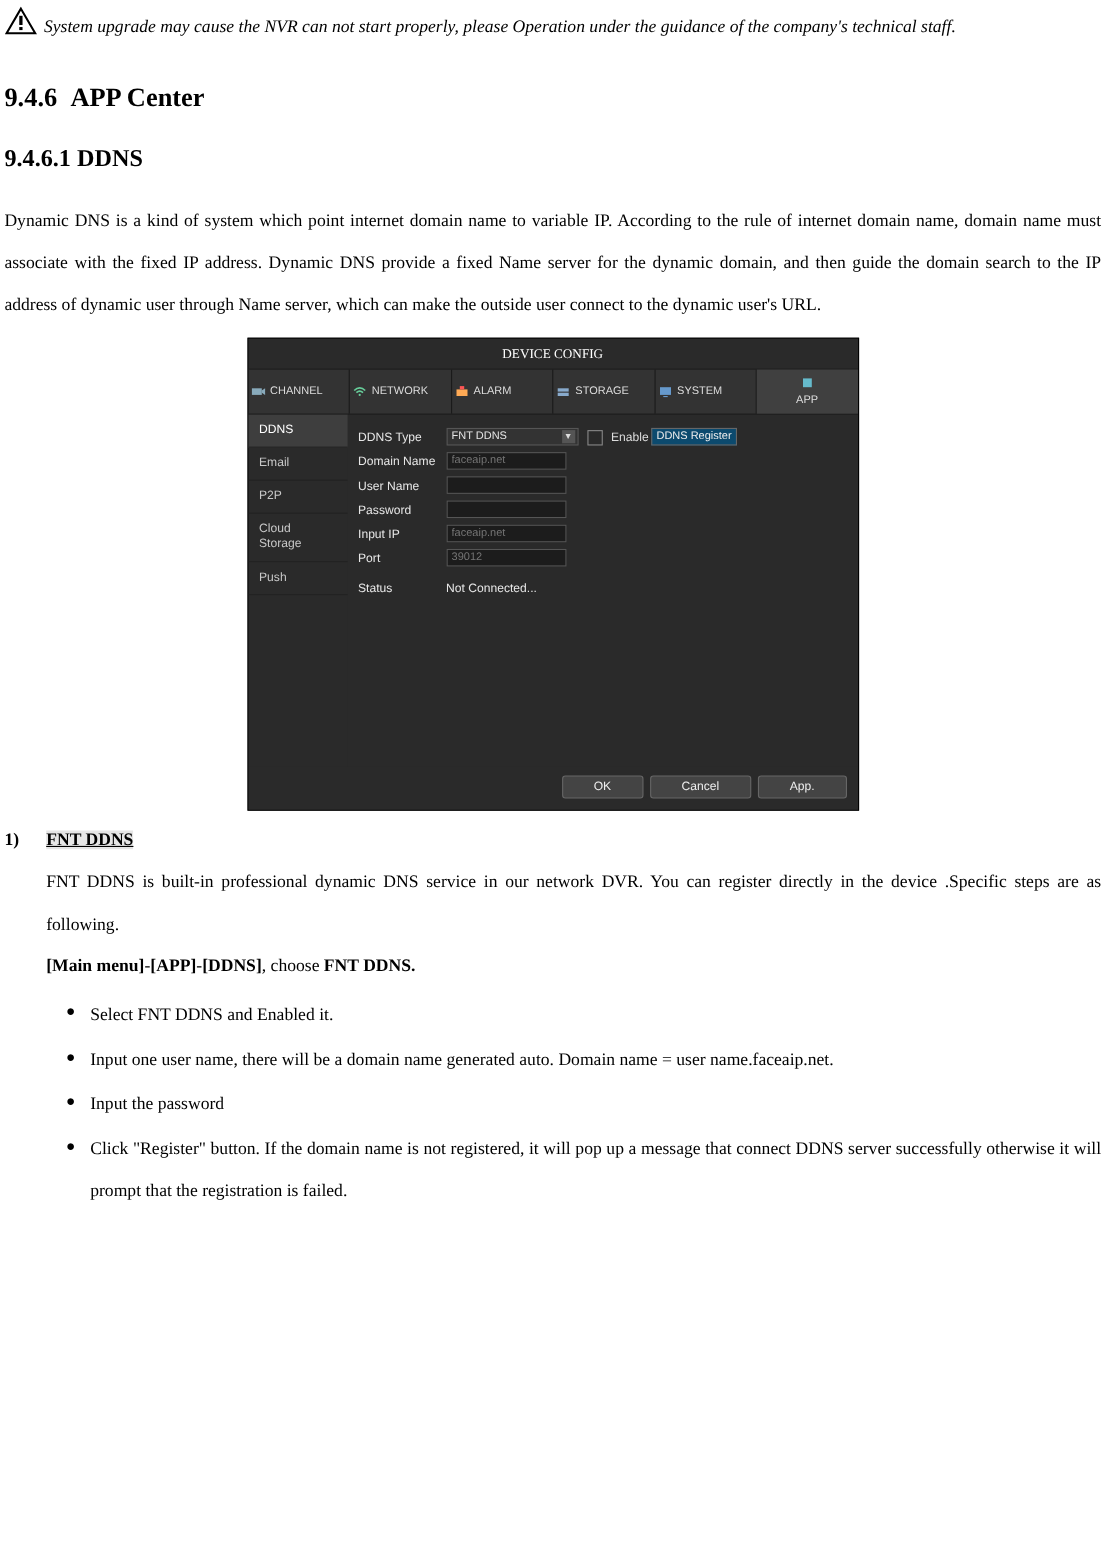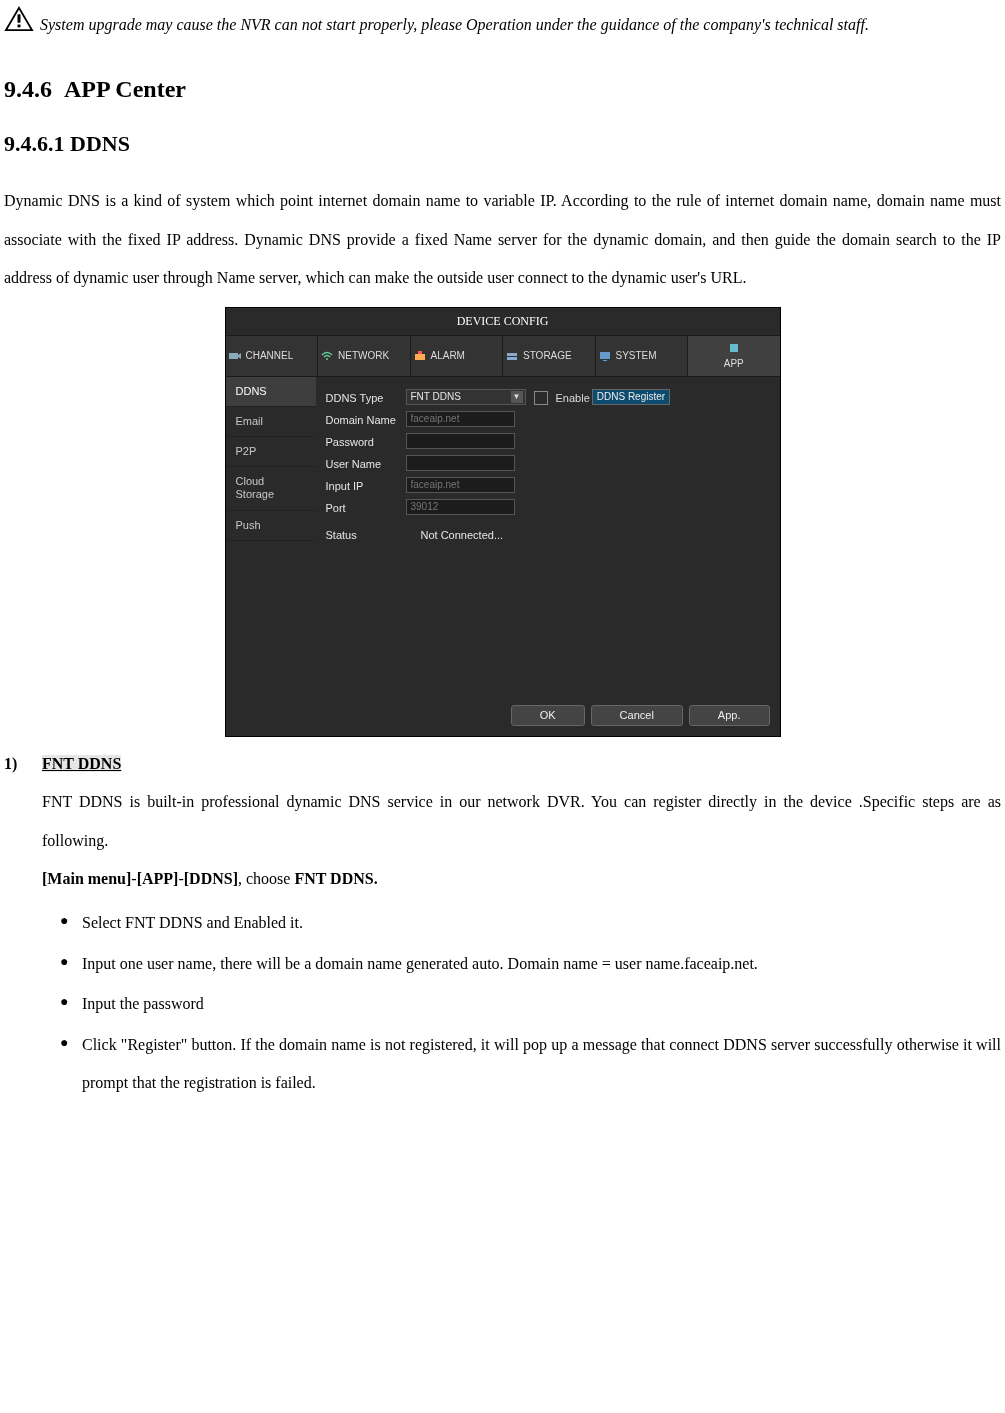--- a/index.html
+++ b/index.html
@@ -176,21 +176,20 @@
     padding: 1px 4px;
     background: #0c4a6e;
     border: 1px solid #666;
     color: #eee;
     font-size: 10px;
   }
   .dp-status-row {
     display: flex;
     align-items: flex-end;
     margin-top: 14px;
-    gap: 15px;
   }
   .dp-footer {
     display: flex;
     justify-content: flex-end;
     gap: 6px;
     padding: 8px 10px 10px 10px;
     background: #2a2a2a;
   }
   .dp-btn {
     padding: 3px 28px;
@@ -329,26 +328,26 @@
         </span>
         <span class="dp-check"></span>
         <span class="dp-linkish">Enable</span>
         <span class="dp-register">DDNS Register</span>
       </div>
       <div class="dp-row">
         <span class="dp-label">Domain Name</span>
         <input class="dp-input" disabled="" placeholder="faceaip.net" style="">
       </div>
       <div class="dp-row">
+        <span class="dp-label">User Name</span>
+        <input class="dp-input" style="">
+      </div>
+      <div class="dp-row">
         <span class="dp-label">Password</span>
         <input class="dp-input" type="password" style="">
-      </div>
-      <div class="dp-row">
-        <span class="dp-label">User Name</span>
-        <input class="dp-input" style="">
       </div>
       <div class="dp-row">
         <span class="dp-label">Input IP</span>
         <input class="dp-input" disabled="" placeholder="faceaip.net" style="">
       </div>
       <div class="dp-row">
         <span class="dp-label">Port</span>
         <input class="dp-input" disabled="" placeholder="39012" style="">
       </div>
       <div class="dp-status-row">

